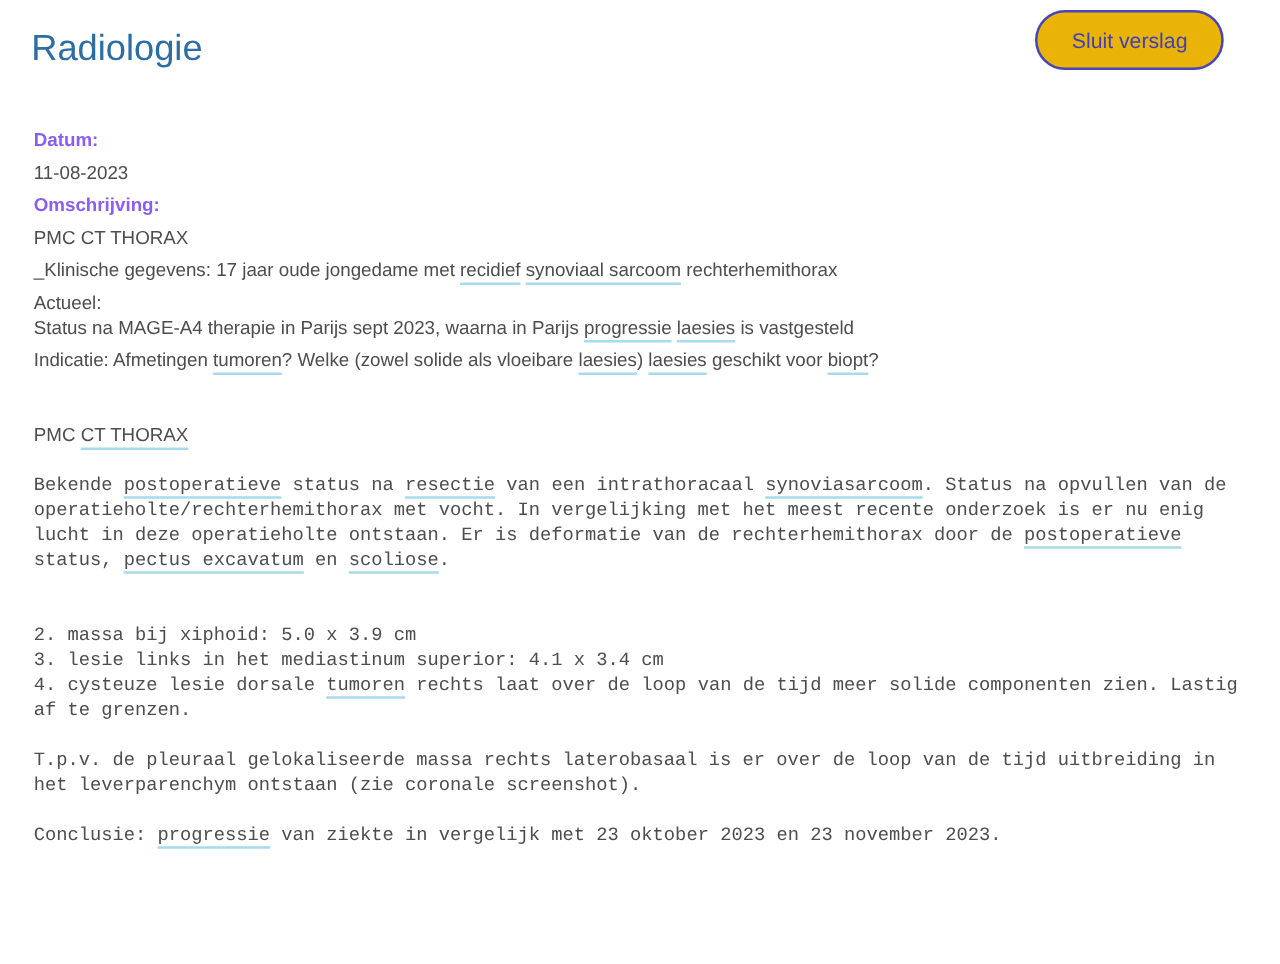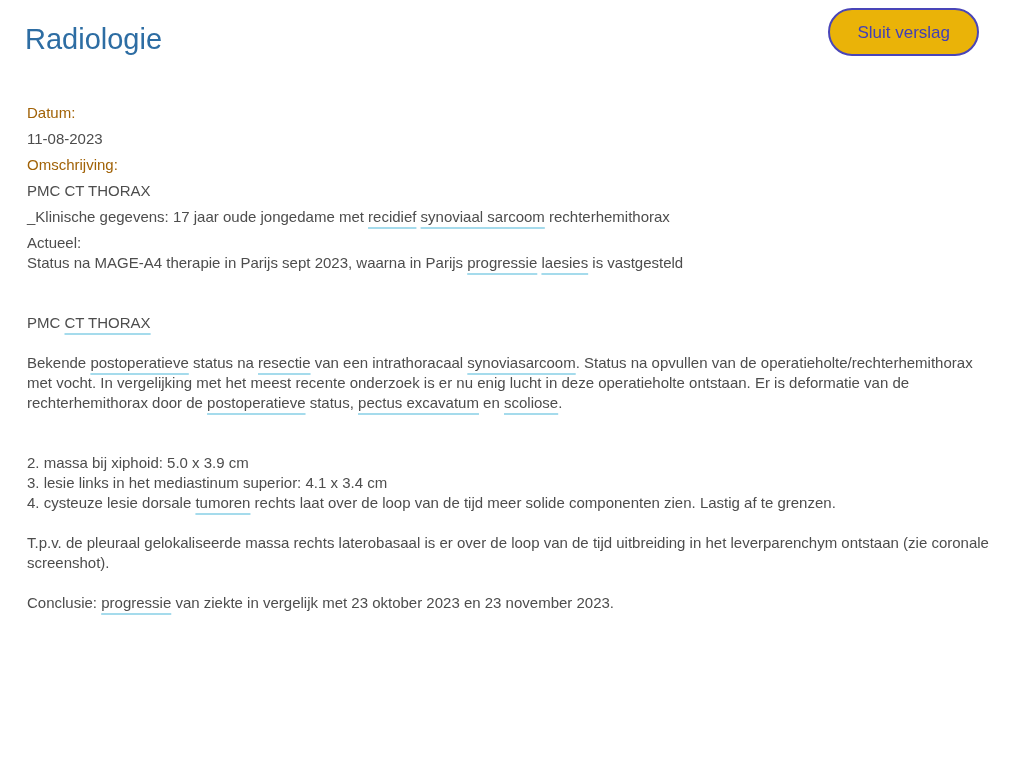--- a/index.html
+++ b/index.html
@@ -48,24 +48,24 @@
     margin-top: 47px;
     margin-left: 3px;
     max-width: 990px;
     font-size: 15px;
   }
   .report p {
     margin: 0 0 6px 0;
     line-height: 20px;
   }
   .meta-label {
-    color: #a16207;
-    font-weight: 400;
+    color: #8b5cf6;
+    font-weight: 700;
   }
-  .gap-1 { margin-top: 20px !important; }
+  .gap-1 { margin-top: 20px !important; font-family: Liberation Mono, monospace; }
   .gap-2 { margin-top: 40px !important; }
   .u {
     text-decoration: underline;
     text-decoration-color: #a5dbec;
     text-decoration-thickness: 2px;
     text-underline-offset: 5px;
   }
 </style>
 </head>
 <body>
@@ -77,20 +77,21 @@
   </div>
 
   <div class="report">
     <p class="meta-label">Datum:</p>
     <p>11-08-2023</p>
     <p class="meta-label">Omschrijving:</p>
     <div>
         <p><span>PMC CT THORAX</span></p>
         <p><span>_Klinische gegevens: 17 jaar oude jongedame met </span><span class="u">recidief</span><span> </span><span class="u">synoviaal sarcoom</span><span> rechterhemithorax</span></p>
         <p><span>Actueel:</span><br><span>Status na MAGE-A4 therapie in Parijs sept 2023, waarna in Parijs </span><span class="u">progressie</span><span> </span><span class="u">laesies</span><span> is vastgesteld</span></p>
+        <p><span>Indicatie: Afmetingen </span><span class="u">tumoren</span><span>? Welke (zowel solide als vloeibare </span><span class="u">laesies</span><span>) </span><span class="u">laesies</span><span> geschikt voor </span><span class="u">biopt</span><span>?</span></p>
         <p class="gap-2"><span>PMC </span><span class="u">CT THORAX</span></p>
         <p class="gap-1"><span>Bekende </span><span class="u">postoperatieve</span><span> status na </span><span class="u">resectie</span><span> van een intrathoracaal </span><span class="u">synoviasarcoom</span><span>. Status na opvullen van de operatieholte/rechterhemithorax met vocht. In vergelijking met het meest recente onderzoek is er nu enig lucht in deze operatieholte ontstaan. Er is deformatie van de rechterhemithorax door de </span><span class="u">postoperatieve</span><span> status, </span><span class="u">pectus excavatum</span><span> en </span><span class="u">scoliose</span><span>.</span></p>
         <p class="gap-1"><br><span>2. massa bij xiphoid: 5.0 x 3.9 cm</span><br><span>3. lesie links in het mediastinum superior: 4.1 x 3.4 cm</span><br><span>4. cysteuze lesie dorsale </span><span class="u">tumoren</span><span> rechts laat over de loop van de tijd meer solide componenten zien. Lastig af te grenzen.</span></p>
         <p class="gap-1"><span>T.p.v. de pleuraal gelokaliseerde massa rechts laterobasaal is er over de loop van de tijd uitbreiding in het leverparenchym ontstaan (zie coronale screenshot).</span></p>
         <p class="gap-1"><span>Conclusie: </span><span class="u">progressie</span><span> van ziekte in vergelijk met 23 oktober 2023 en 23 november 2023.</span></p>
       </div>
   </div>
 </div>
 
 </body></html>

